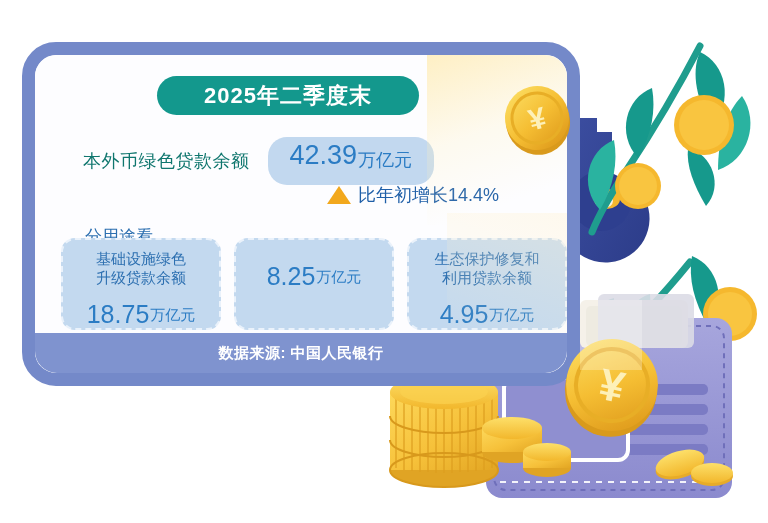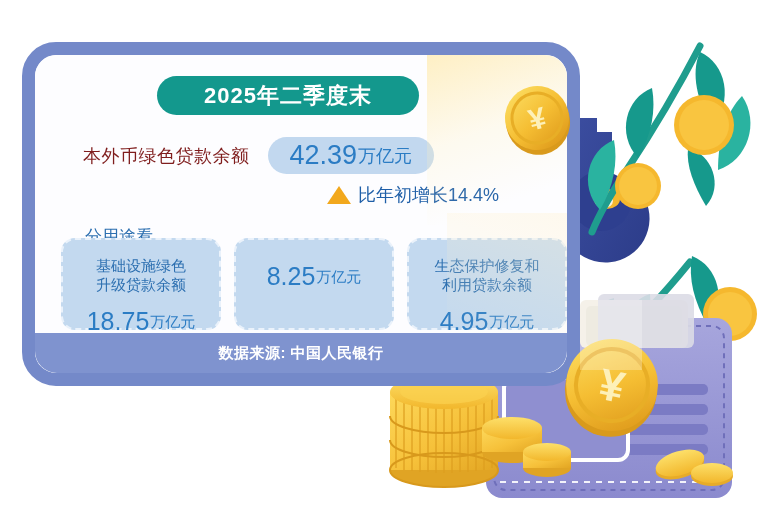--- a/index.html
+++ b/index.html
@@ -55,31 +55,31 @@
   }
 
   
   #headline {
     position: absolute;
     left: 48px; top: 82px;
     width: 470px;
     display: flex; align-items: center;
   }
   #headline-label {
-    color: #7f1d1d;
+    color: #0f766e;
     font-size: 18px;
     letter-spacing: 0.5px;
     white-space: nowrap;
   }
   #value-pill {
     margin-left: 18px;
     background: #c2d8ef;
     border-radius: 19px;
-    padding: 5px 22px 5px 22px;
-    display: flex; align-items: center;
+    padding: 5px 22px 16px 22px;
+    display: flex; align-items: flex-end;
     white-space: nowrap;
   }
   #value-pill .num {
     color: #2b7cc4;
     font-size: 27px;
     line-height: 1;
     letter-spacing: 0px;
   }
   #value-pill .unit {
     color: #2b7cc4;
@@ -134,21 +134,20 @@
     flex-direction: column;
     align-items: center;
     justify-content: flex-start;
   }
   .card .clabel {
     color: #2c6fb0;
     font-size: 15px;
     line-height: 1.28;
     text-align: center;
     white-space: pre-line;
-    margin-top: 7px;
   }
   .card .cvalwrap {
     margin-top: 15px;
     display: flex; align-items: center;
     white-space: nowrap;
   }
   .card .cnum {
     color: #2b7cc4;
     font-size: 25px;
     line-height: 1;

